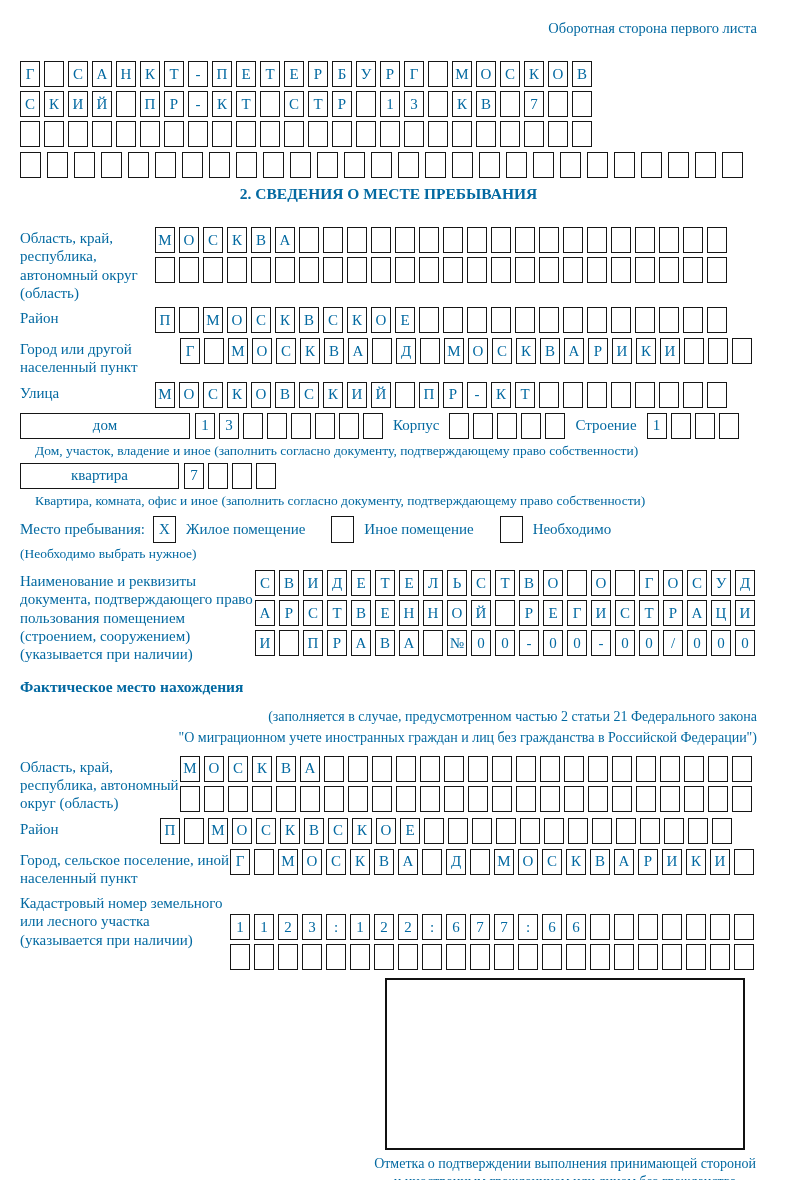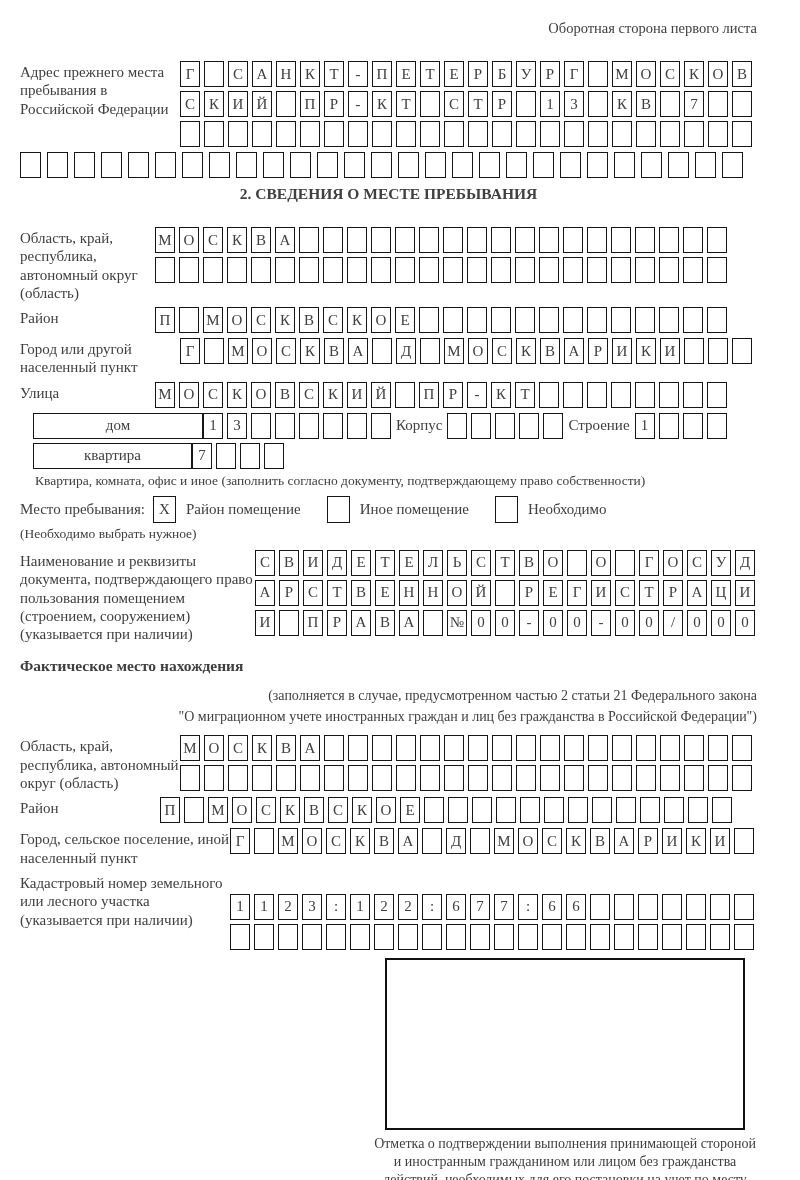--- a/index.html
+++ b/index.html
@@ -1,56 +1,55 @@
 <!DOCTYPE html>
 <html><head>
 <meta charset="utf-8">
 <style>
   html,body{margin:0;padding:0;background:#fff;}
-  .page{width:800px;height:1180px;box-sizing:border-box;background:#fff;color:#404040;
+  .page{width:800px;height:1180px;box-sizing:border-box;background:#fff;color:#0369a1;
         font-family:"Liberation Serif",serif;padding:20px 43px 0 20px;position:relative;overflow:hidden;border-radius:18px;}
   .header-note{text-align:right;font-size:14.5px;margin-bottom:24px;}
   .field{display:flex;margin-bottom:5px;}
   .flabel{font-size:15px;line-height:1.22;flex:none;padding-top:2px;}
   .w135{width:135px}.w160{width:160px}.w140{width:140px}.w210{width:210px}.w235{width:235px}
   .rows{display:flex;flex-direction:column;gap:4px;}
   .cellrow{display:flex;gap:4px;}
   .cell{width:20px;height:26px;border:1.6px solid #161616;box-sizing:border-box;flex:none;
         display:flex;align-items:center;justify-content:center;font-size:15px;}
   .rowwide{gap:6px;margin:4px 0 3px;}
   .rowwide .cell{width:21px;}
   .caption{font-size:13.5px;line-height:1.2;margin-bottom:4px;}
   .center{text-align:center;}
   .h2{font-weight:bold;text-align:center;font-size:15.5px;margin:7px 0 24px;}
   .h3{font-weight:bold;font-size:15.5px;margin:14px 0 10px;}
   .widebox{height:26px;border:1.6px solid #161616;box-sizing:border-box;flex:none;
            display:flex;align-items:center;justify-content:center;font-size:15px;}
   .bw170{width:170px}.bw200{width:159px}
-  .hrow{display:flex;align-items:center;margin:2px 0 4px 13px;}
+  .hrow{display:flex;align-items:center;gap:5px;margin:2px 0 4px 0;}
   .inlab{font-size:15px;margin:0 5px;}
   .indent{margin-left:15px;}
   .stayrow{display:flex;align-items:center;margin:7px 0 3px;}
   .staylab{font-size:15px;margin-right:8px;}
   .chk{width:23px;height:27px;border:1.6px solid #161616;box-sizing:border-box;flex:none;
        display:inline-flex;align-items:center;justify-content:center;font-size:15px;}
   .optlab{font-size:15px;margin:0 26px 0 10px;}
   .note{text-align:left;font-size:13.5px;margin:1px 0 8px;}
   .stampbox{width:360px;height:172px;border:2px solid #111;margin-left:365px;margin-top:8px;box-sizing:border-box;}
   .stamp-caption{width:392px;margin-left:349px;text-align:center;font-size:14px;line-height:1.28;margin-top:5px;}
   .capline{text-align:right;font-size:14px;line-height:1.5;}
 </style>
 </head>
 <body>
 
 <div class="page">
 
   <div class="header-note">Оборотная сторона первого листа</div>
 
   <div class="field">
-    <div class="flabel w160">Адрес прежнего места пребывания в Российской Федерации</div>
     <div class="rows">
       <div class="cellrow">
           <span class="cell">Г</span>
           <span class="cell"></span>
           <span class="cell">С</span>
           <span class="cell">А</span>
           <span class="cell">Н</span>
           <span class="cell">К</span>
           <span class="cell">Т</span>
           <span class="cell">-</span>
@@ -326,36 +325,37 @@
         <span class="cell"></span>
       </div>
     <span class="inlab">Строение</span>
     <div class="cellrow">
         <span class="cell">1</span>
         <span class="cell"></span>
         <span class="cell"></span>
         <span class="cell"></span>
       </div>
   </div>
+  <div class="caption indent">Дом, участок, владение и иное (заполнить согласно документу, подтверждающему право собственности)</div>
 
   <div class="hrow">
     <div class="widebox bw200">квартира</div>
     <div class="cellrow">
         <span class="cell">7</span>
         <span class="cell"></span>
         <span class="cell"></span>
         <span class="cell"></span>
       </div>
   </div>
   <div class="caption indent">Квартира, комната, офис и иное (заполнить согласно документу, подтверждающему право собственности)</div>
 
   <div class="stayrow">
     <span class="staylab">Место пребывания:</span>
     <span class="chk">X</span>
-    <span class="optlab">Район помещение</span>
+    <span class="optlab">Жилое помещение</span>
     <span class="chk"></span>
     <span class="optlab">Иное помещение</span>
     <span class="chk"></span>
     <span class="optlab">Необходимо</span>
   </div>
   <div class="note">(Необходимо выбрать нужное)</div>
 
   <div class="field">
     <div class="flabel w235">Наименование и реквизиты документа, подтверждающего право пользования помещением (строением, сооружением) (указывается при наличии)</div>
     <div class="rows">

